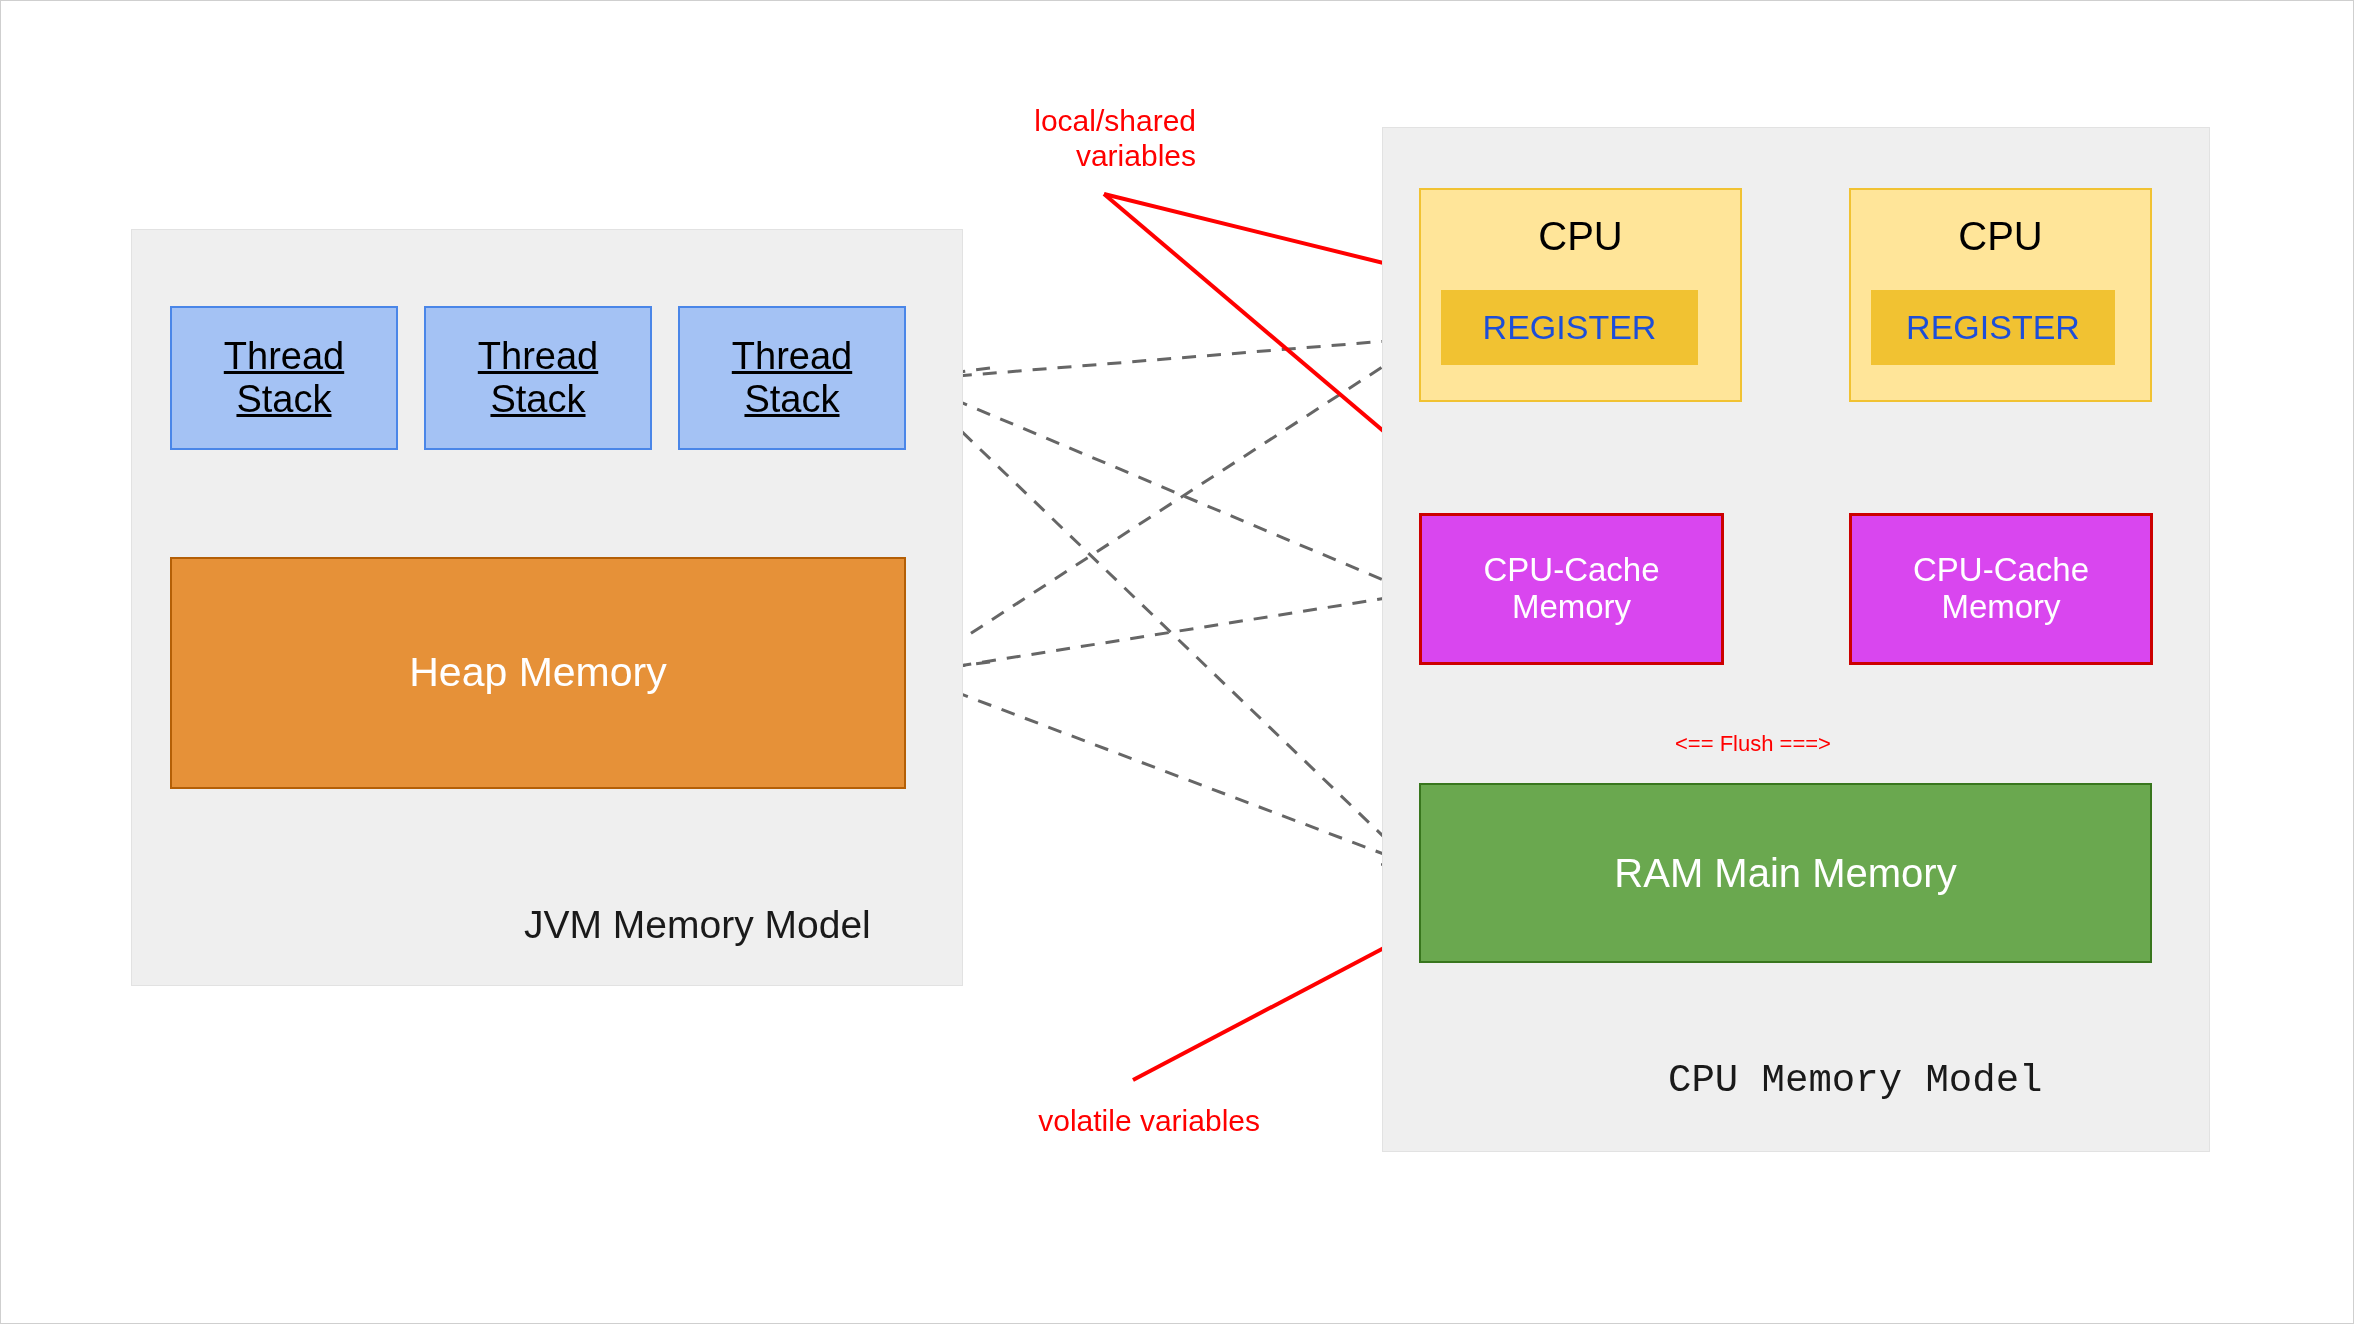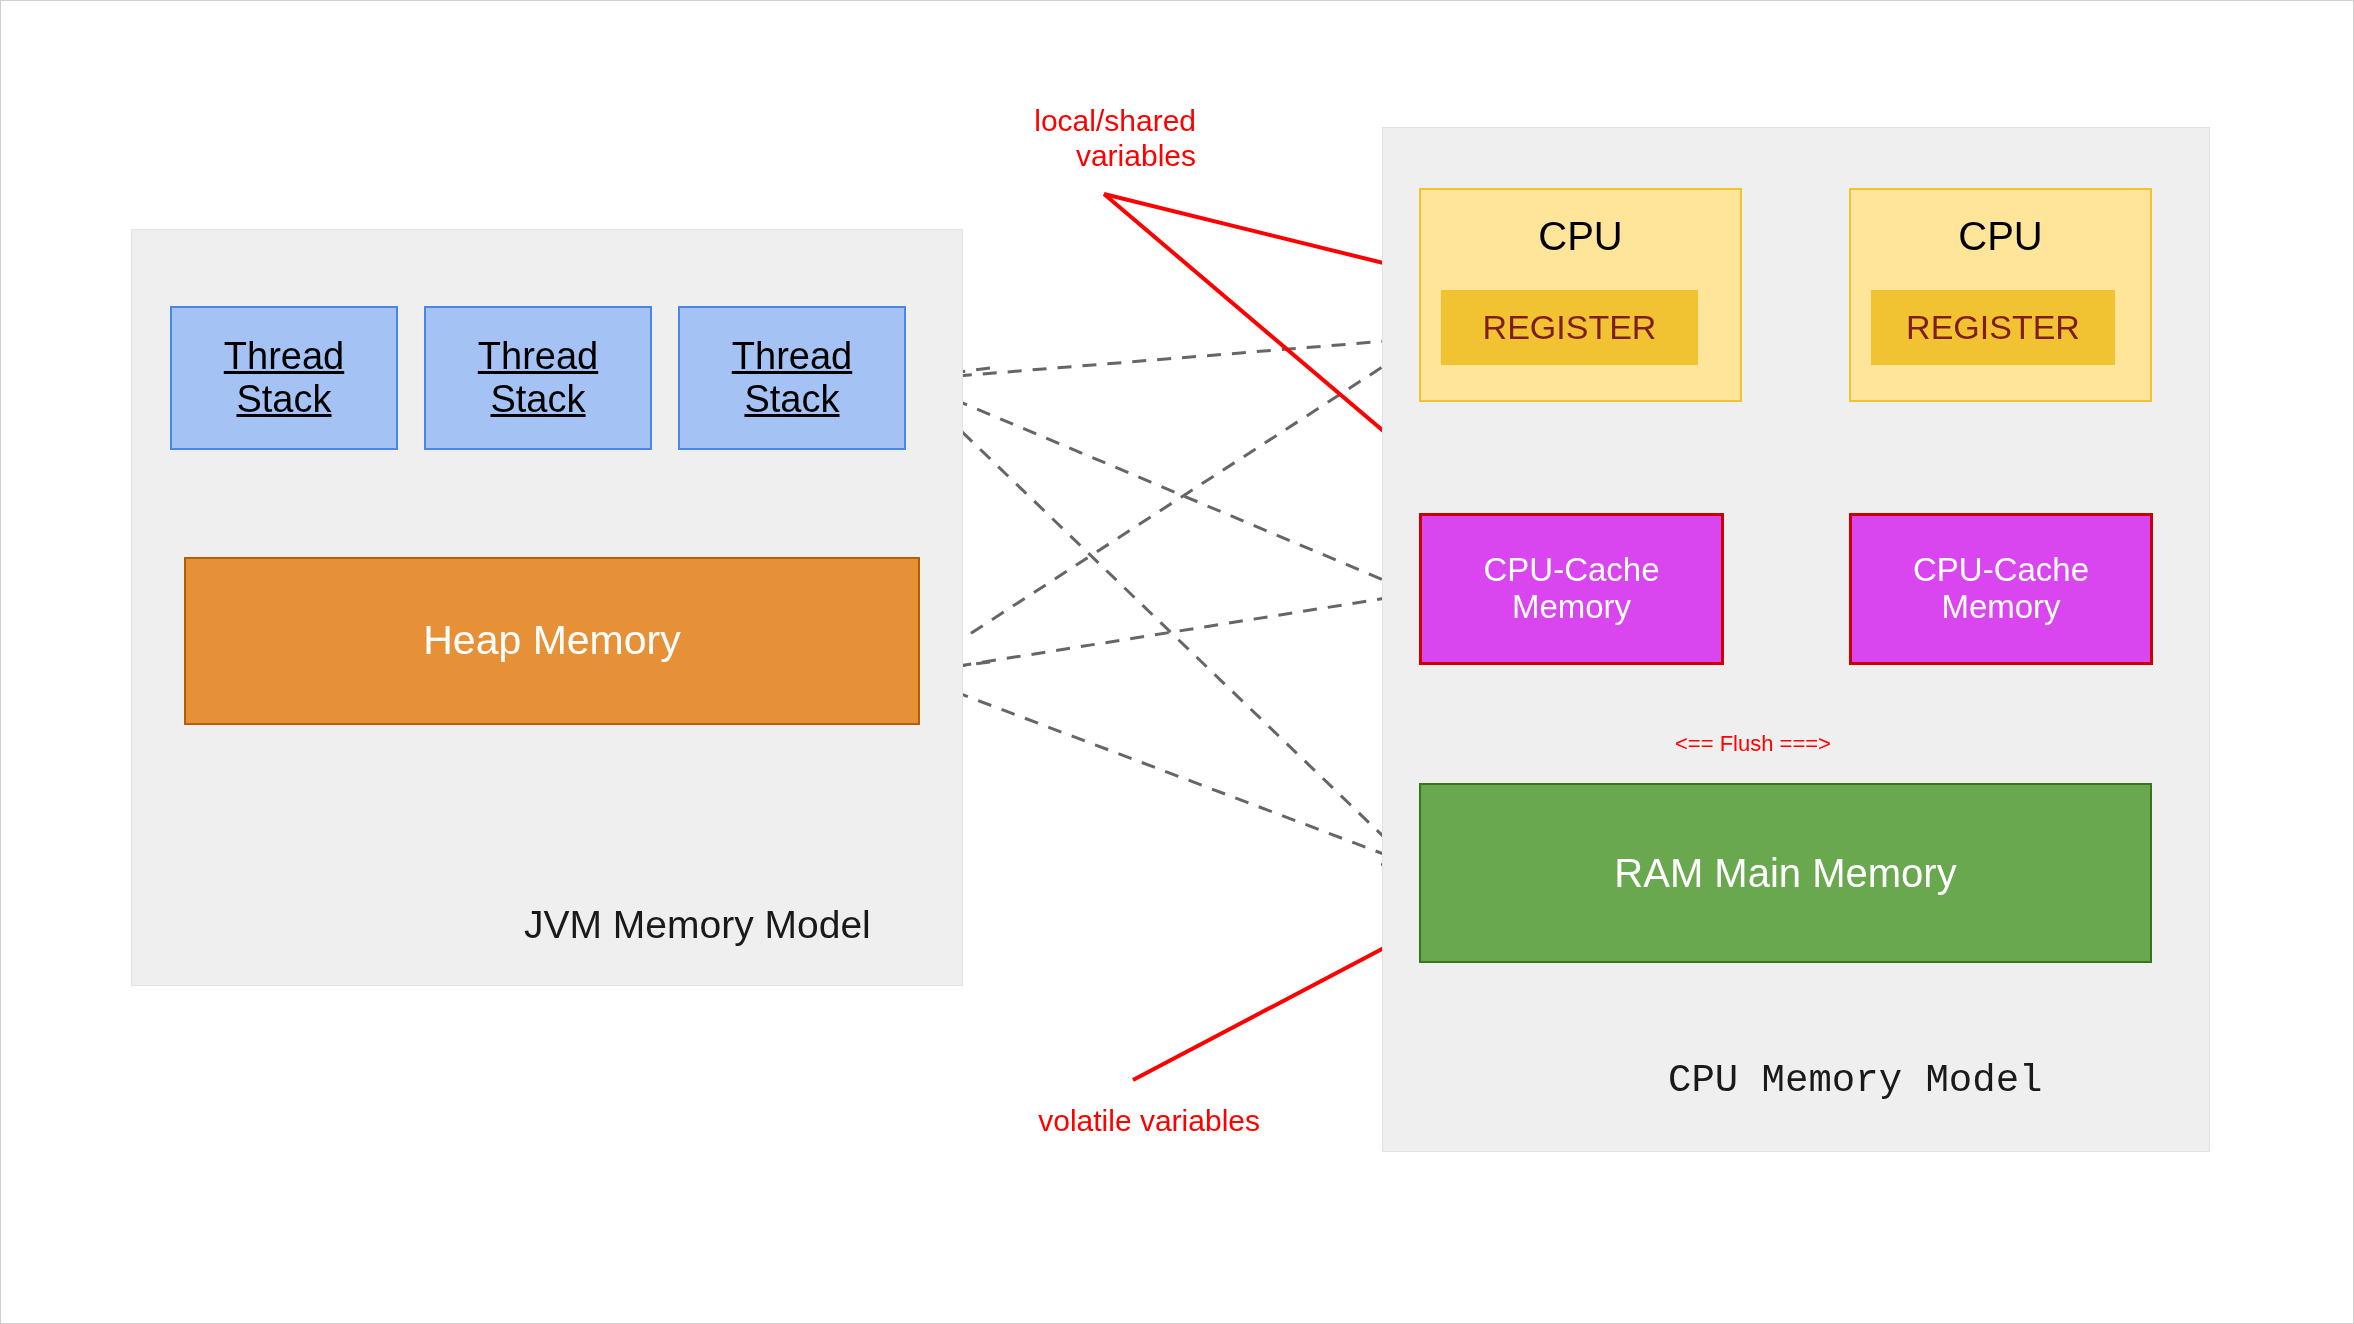--- a/index.html
+++ b/index.html
@@ -71,21 +71,21 @@
     background: #ffe599;
     border: 2px solid #f1c232;
     color: #000000;
     font-size: 40px;
     align-items: flex-start;
     padding-top: 24px;
   }
   .register {
     background: #f1c232;
     border: none;
-    color: #7f1d1d;
+    color: #1d4ed8;
     font-size: 34px;
   }
   .cache {
     background: #d946ef;
     border: 3px solid #cc0000;
     color: #ffffff;
     font-size: 33px;
   }
   .ram {
     background: #6aa84f;
@@ -169,21 +169,21 @@
   </div>
   <div class="node thread-stack" style="left:424px; top:306px; width:228px; height:144px;">
     <span style="white-space: pre-line;">Thread
 Stack</span>
   </div>
   <div class="node thread-stack" style="left:678px; top:306px; width:228px; height:144px;">
     <span style="white-space: pre-line;">Thread
 Stack</span>
   </div>
 
-  <div class="node heap" style="left:184px; top:557px; width:736px; height:168px;text-align:center;">
+  <div class="node heap" style="left:170px; top:557px; width:736px; height:232px;text-align:center;">
     <span>Heap Memory</span>
   </div>
 
   <div class="panel-title" style="left:524px; top:905px;">JVM Memory Model</div>
 
   <div class="panel" style="left:1382px; top:127px; width:828px; height:1025px;"></div>
 
   <div class="node cpu" style="left:1419px; top:188px; width:323px; height:214px;">
     <span>CPU</span>
   </div>

